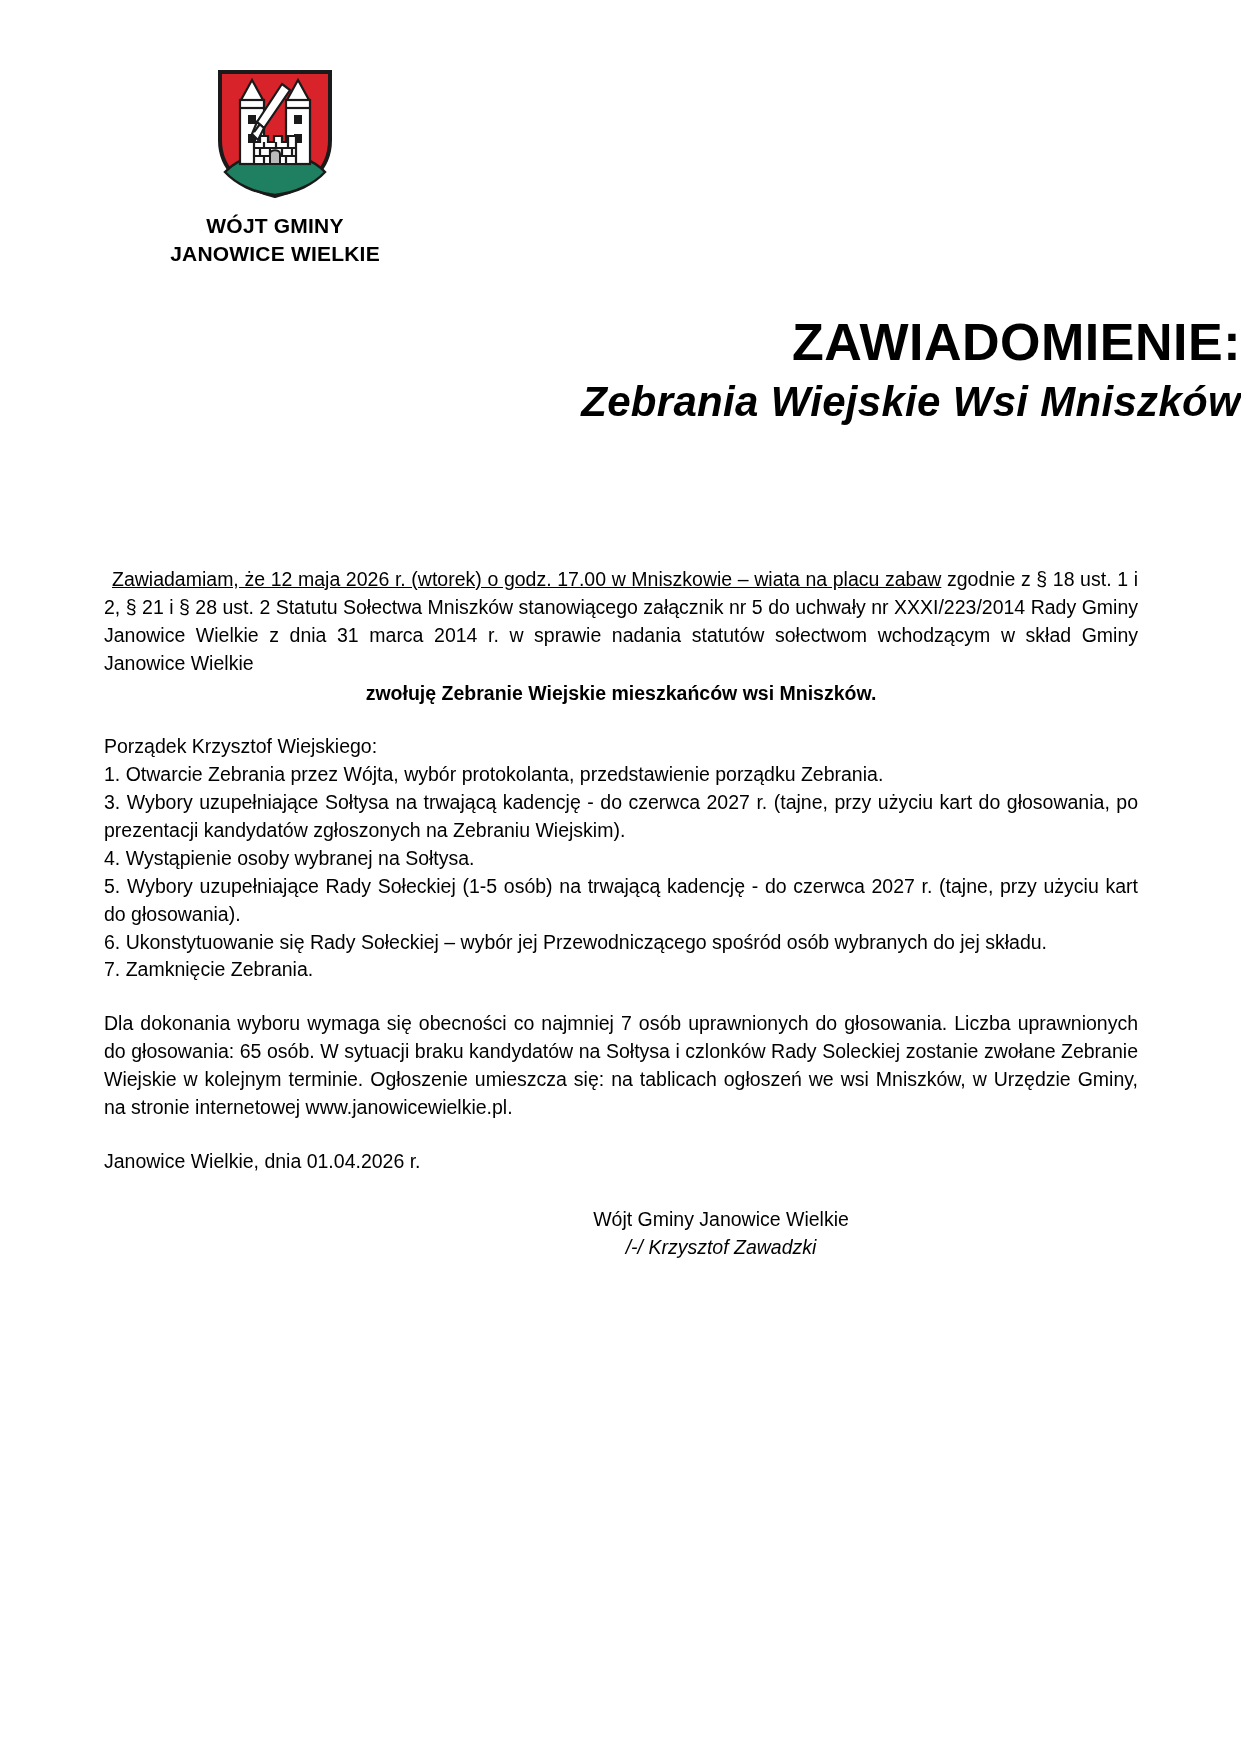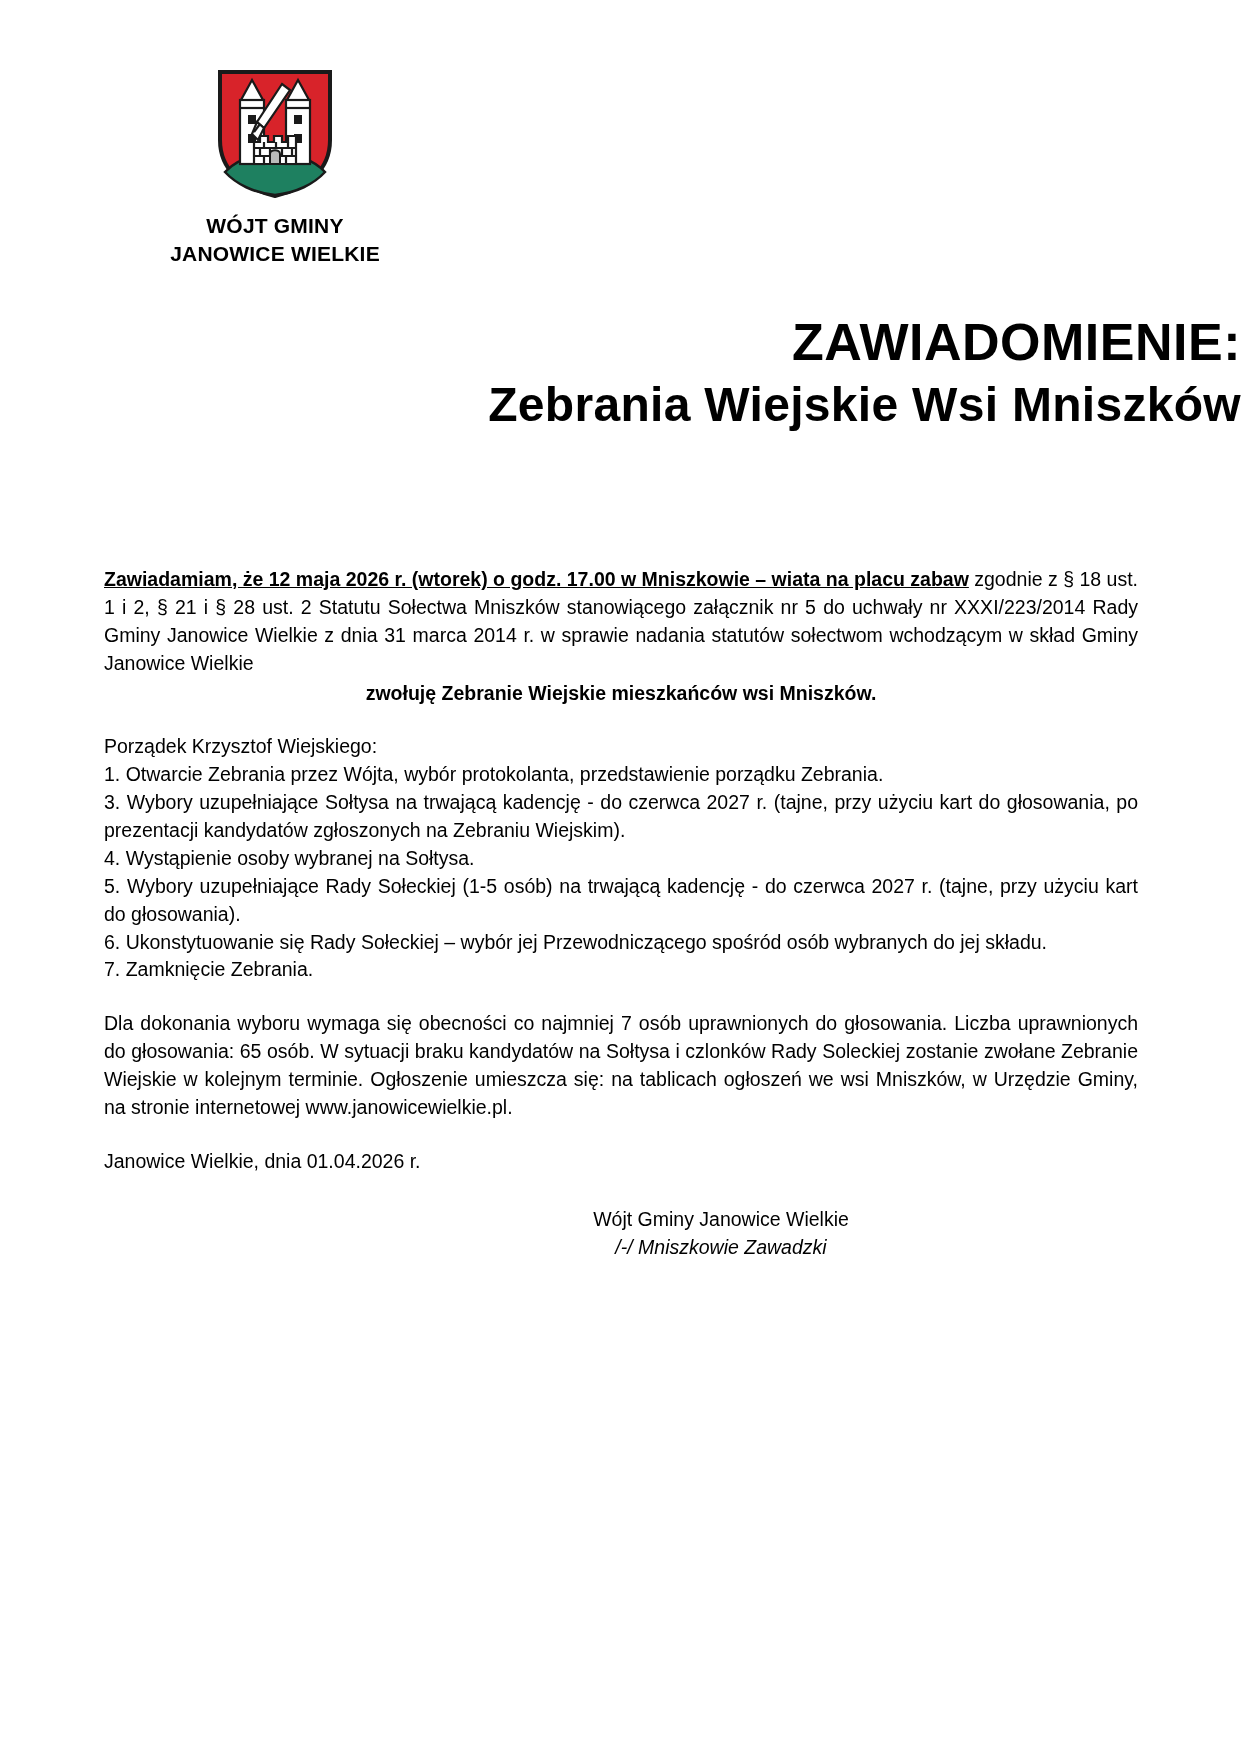--- a/index.html
+++ b/index.html
@@ -57,45 +57,47 @@
     width: 1241px;
     text-align: right;
   }
   .title-main {
     font-size: 52px;
     font-weight: bold;
     line-height: 1.18;
     letter-spacing: 0.5px;
   }
   .title-sub {
-    font-size: 48px;
+    font-size: 42px;
     font-weight: bold;
     line-height: 1.18;
     margin-top: 4px;
     letter-spacing: 0.3px;
+    font-style: italic;
   }
 
   
   .body-block {
     position: absolute;
     left: 104px;
     top: 566px;
     width: 1034px;
     font-size: 19.5px;
     line-height: 1.43;
   }
 
   p.para {
     margin: 0;
     text-align: justify;
     text-justify: inter-word;
   }
   .lead-bold-underline {
-    font-weight: bold;
+    font-weight: normal;
     text-decoration: underline;
+    margin-left: 8px;
   }
   .centered-bold {
     text-align: center;
     font-weight: bold;
     margin: 0;
     padding-top: 2px;
   }
   .spacer-md { height: 26px; }
 
   .agenda { margin: 0; padding: 0; }
@@ -203,17 +205,17 @@
     <div class="spacer-md"></div>
 
     <p class="para">Dla dokonania wyboru wymaga się obecności co najmniej 7 osób uprawnionych do głosowania. Liczba uprawnionych do głosowania: 65 osób. W sytuacji braku kandydatów na Sołtysa i czlonków Rady Soleckiej zostanie zwołane Zebranie Wiejskie w kolejnym terminie. Ogłoszenie umieszcza się: na tablicach ogłoszeń we wsi Mniszków, w Urzędzie Gminy, na stronie internetowej www.janowicewielkie.pl.</p>
 
     <div class="spacer-md"></div>
 
     <p class="date-line">Janowice Wielkie, dnia 01.04.2026 r.</p>
 
     <div class="signature">
       <p class="sign-name">Wójt Gminy Janowice Wielkie</p>
-      <p class="sign-person">/-/ Mniszkowie Zawadzki</p>
+      <p class="sign-person">/-/ Krzysztof Zawadzki</p>
     </div>
 
   </div>
 </div>
 
 </body></html>

